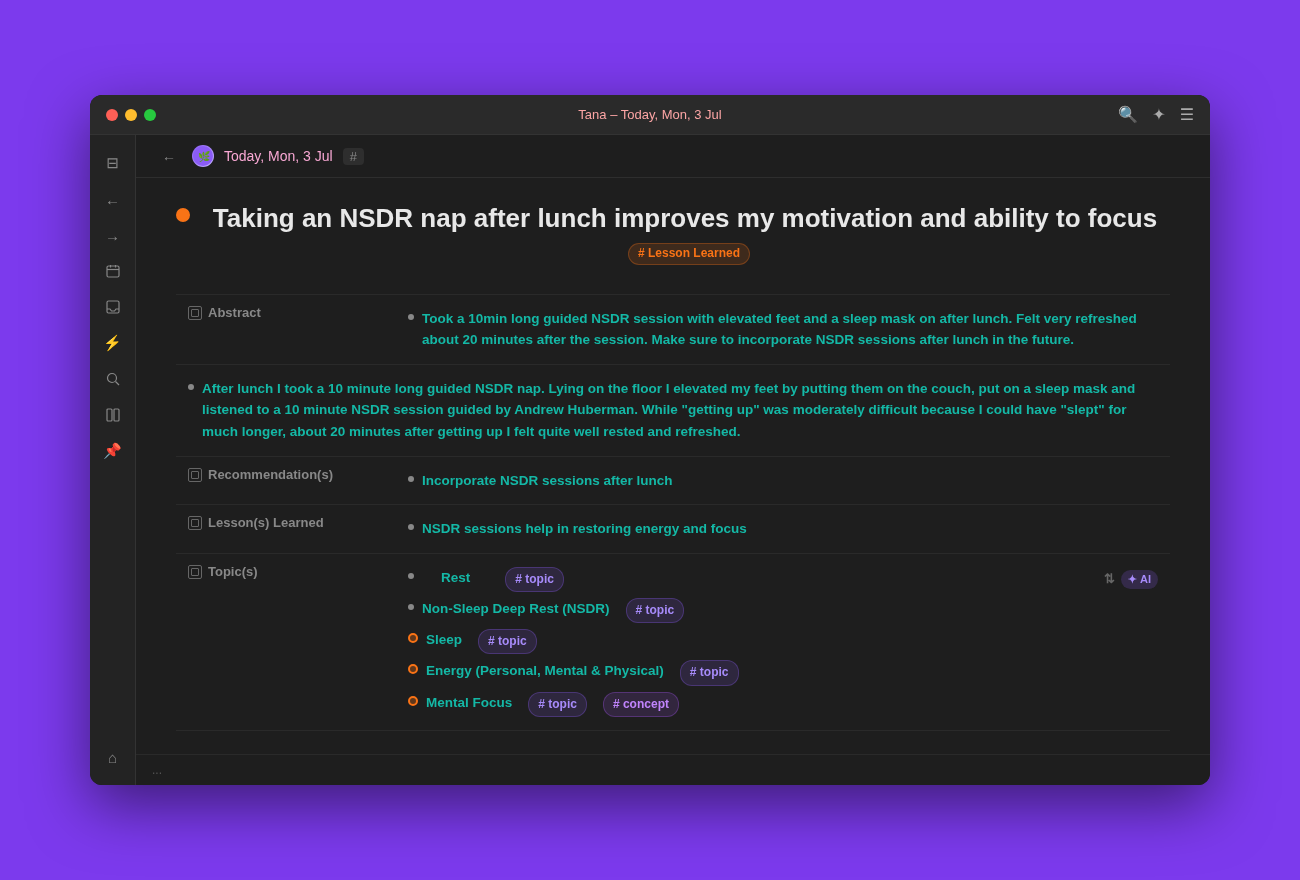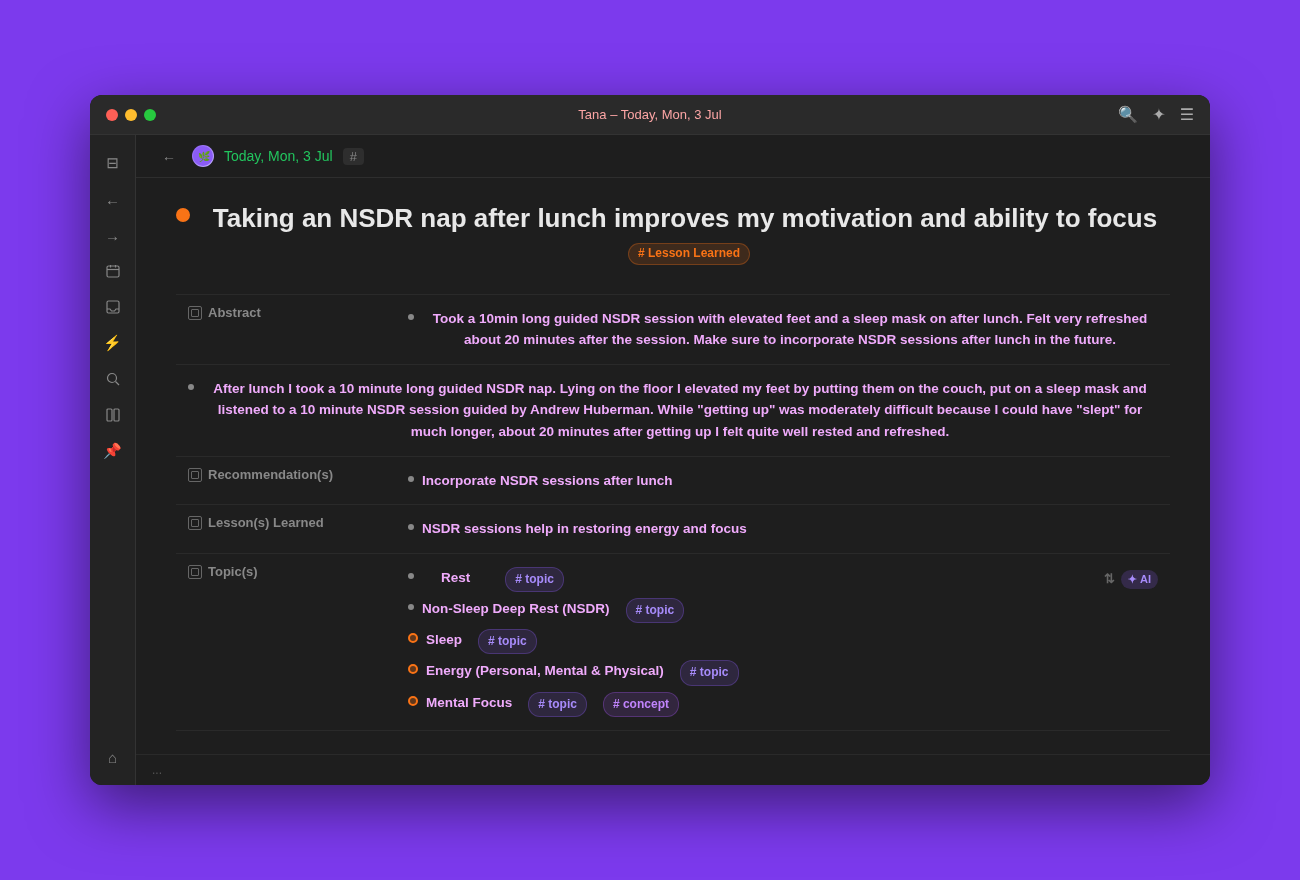--- a/index.html
+++ b/index.html
@@ -119,21 +119,21 @@
       width: 22px;
       height: 22px;
       border-radius: 50%;
       background: linear-gradient(135deg, #8b5cf6, #c4b5fd);
       display: flex;
       align-items: center;
       justify-content: center;
       font-size: 11px;
     }
     .breadcrumb-text {
-      color: #22c55e;
+      color: #f9a8d4;
       font-size: 14px;
     }
     .breadcrumb-tag {
       color: #888;
       font-size: 13px;
       background: #2e2e2e;
       padding: 1px 7px;
       border-radius: 4px;
       cursor: pointer;
     }
@@ -282,21 +282,21 @@
     }
     
     .bottom-bar {
       padding: 8px 16px;
       border-top: 1px solid #2a2a2a;
       color: #555;
       font-size: 12px;
       flex-shrink: 0;
     }
     .inline-tag { vertical-align: middle; }
-    .field-value-text { color: #f0abfc; text-align: center; }
+    .field-value-text { color: #14b8a6; }
     .topics-first-row {
       display: flex;
       align-items: center;
       width: 100%;
     }
   </style>
 </head>
 <body>
 
 <div class="window">

